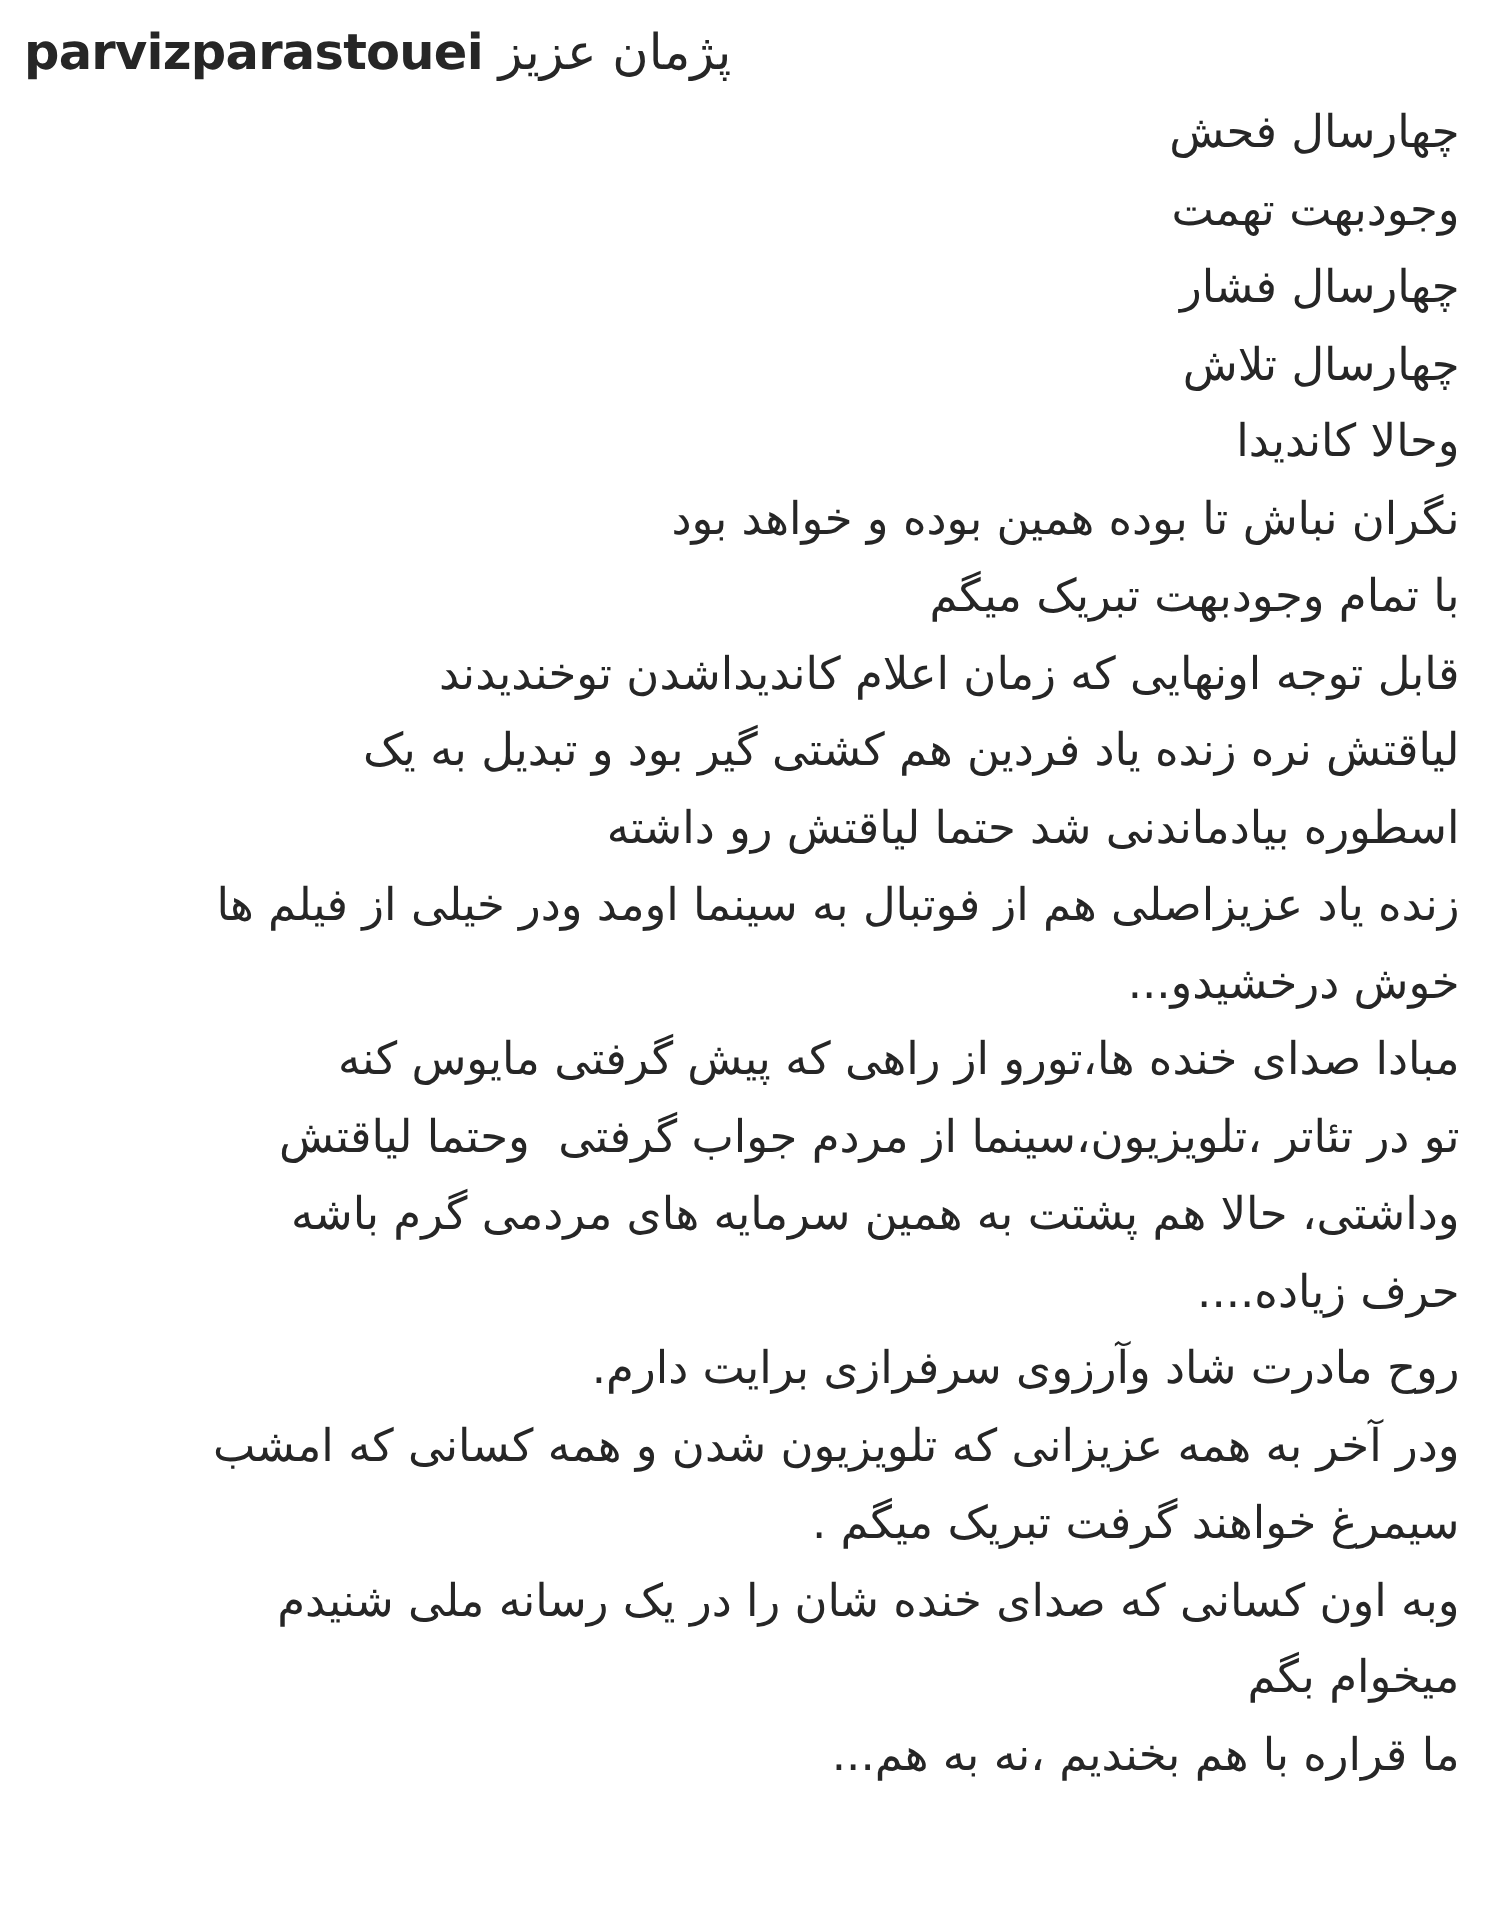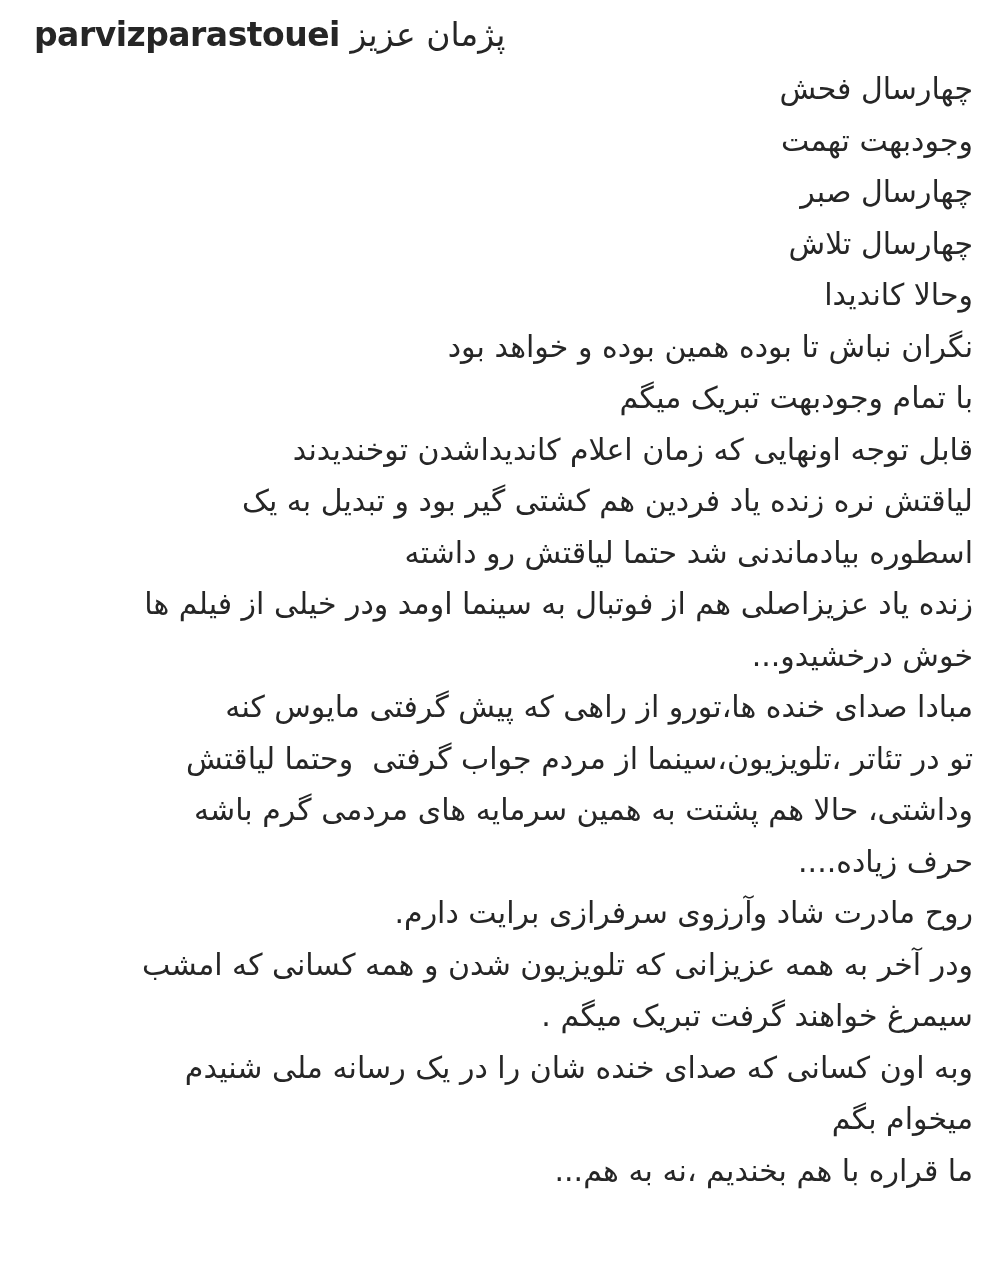--- a/index.html
+++ b/index.html
@@ -13,21 +13,21 @@
     height: 1280px;
     background: #ffffff;
     overflow: hidden;
     box-sizing: border-box;
     font-family: "DejaVu Sans", sans-serif;
     color: #262626;
   }
   .caption-header {
     direction: ltr;
     text-align: left;
-    padding: 12px 24px 0 34px;
+    padding: 12px 24px 0 16px;
     font-size: 33px;
     line-height: 46px;
     white-space: pre;
   }
   .username {
     font-weight: bold;
     letter-spacing: -0.5px;
   }
   .greeting {
     font-weight: normal;
@@ -47,21 +47,21 @@
 </head>
 <body>
 
 <div class="page">
 
   <div class="caption-header"><span class="username">parvizparastouei</span><span> </span><span class="greeting">پژمان عزیز</span></div>
 
   <div class="caption-body">
     <div class="caption-line">چهارسال فحش</div>
     <div class="caption-line">وجودبهت تهمت</div>
-    <div class="caption-line">چهارسال صبر</div>
+    <div class="caption-line">چهارسال فشار</div>
     <div class="caption-line">چهارسال تلاش</div>
     <div class="caption-line">وحالا کاندیدا</div>
     <div class="caption-line">نگران نباش تا بوده همین بوده و خواهد بود</div>
     <div class="caption-line">با تمام وجودبهت تبریک میگم</div>
     <div class="caption-line">قابل توجه اونهایی که زمان اعلام کاندیداشدن توخندیدند</div>
     <div class="caption-line">لیاقتش نره زنده یاد فردین هم کشتی گیر بود و تبدیل به یک</div>
     <div class="caption-line">اسطوره بیادماندنی شد حتما لیاقتش رو داشته</div>
     <div class="caption-line">زنده یاد عزیزاصلی هم از فوتبال به سینما اومد ودر خیلی از فیلم ها</div>
     <div class="caption-line">خوش درخشیدو...</div>
     <div class="caption-line">مبادا صدای خنده ها،تورو از راهی که پیش گرفتی مایوس کنه</div>

